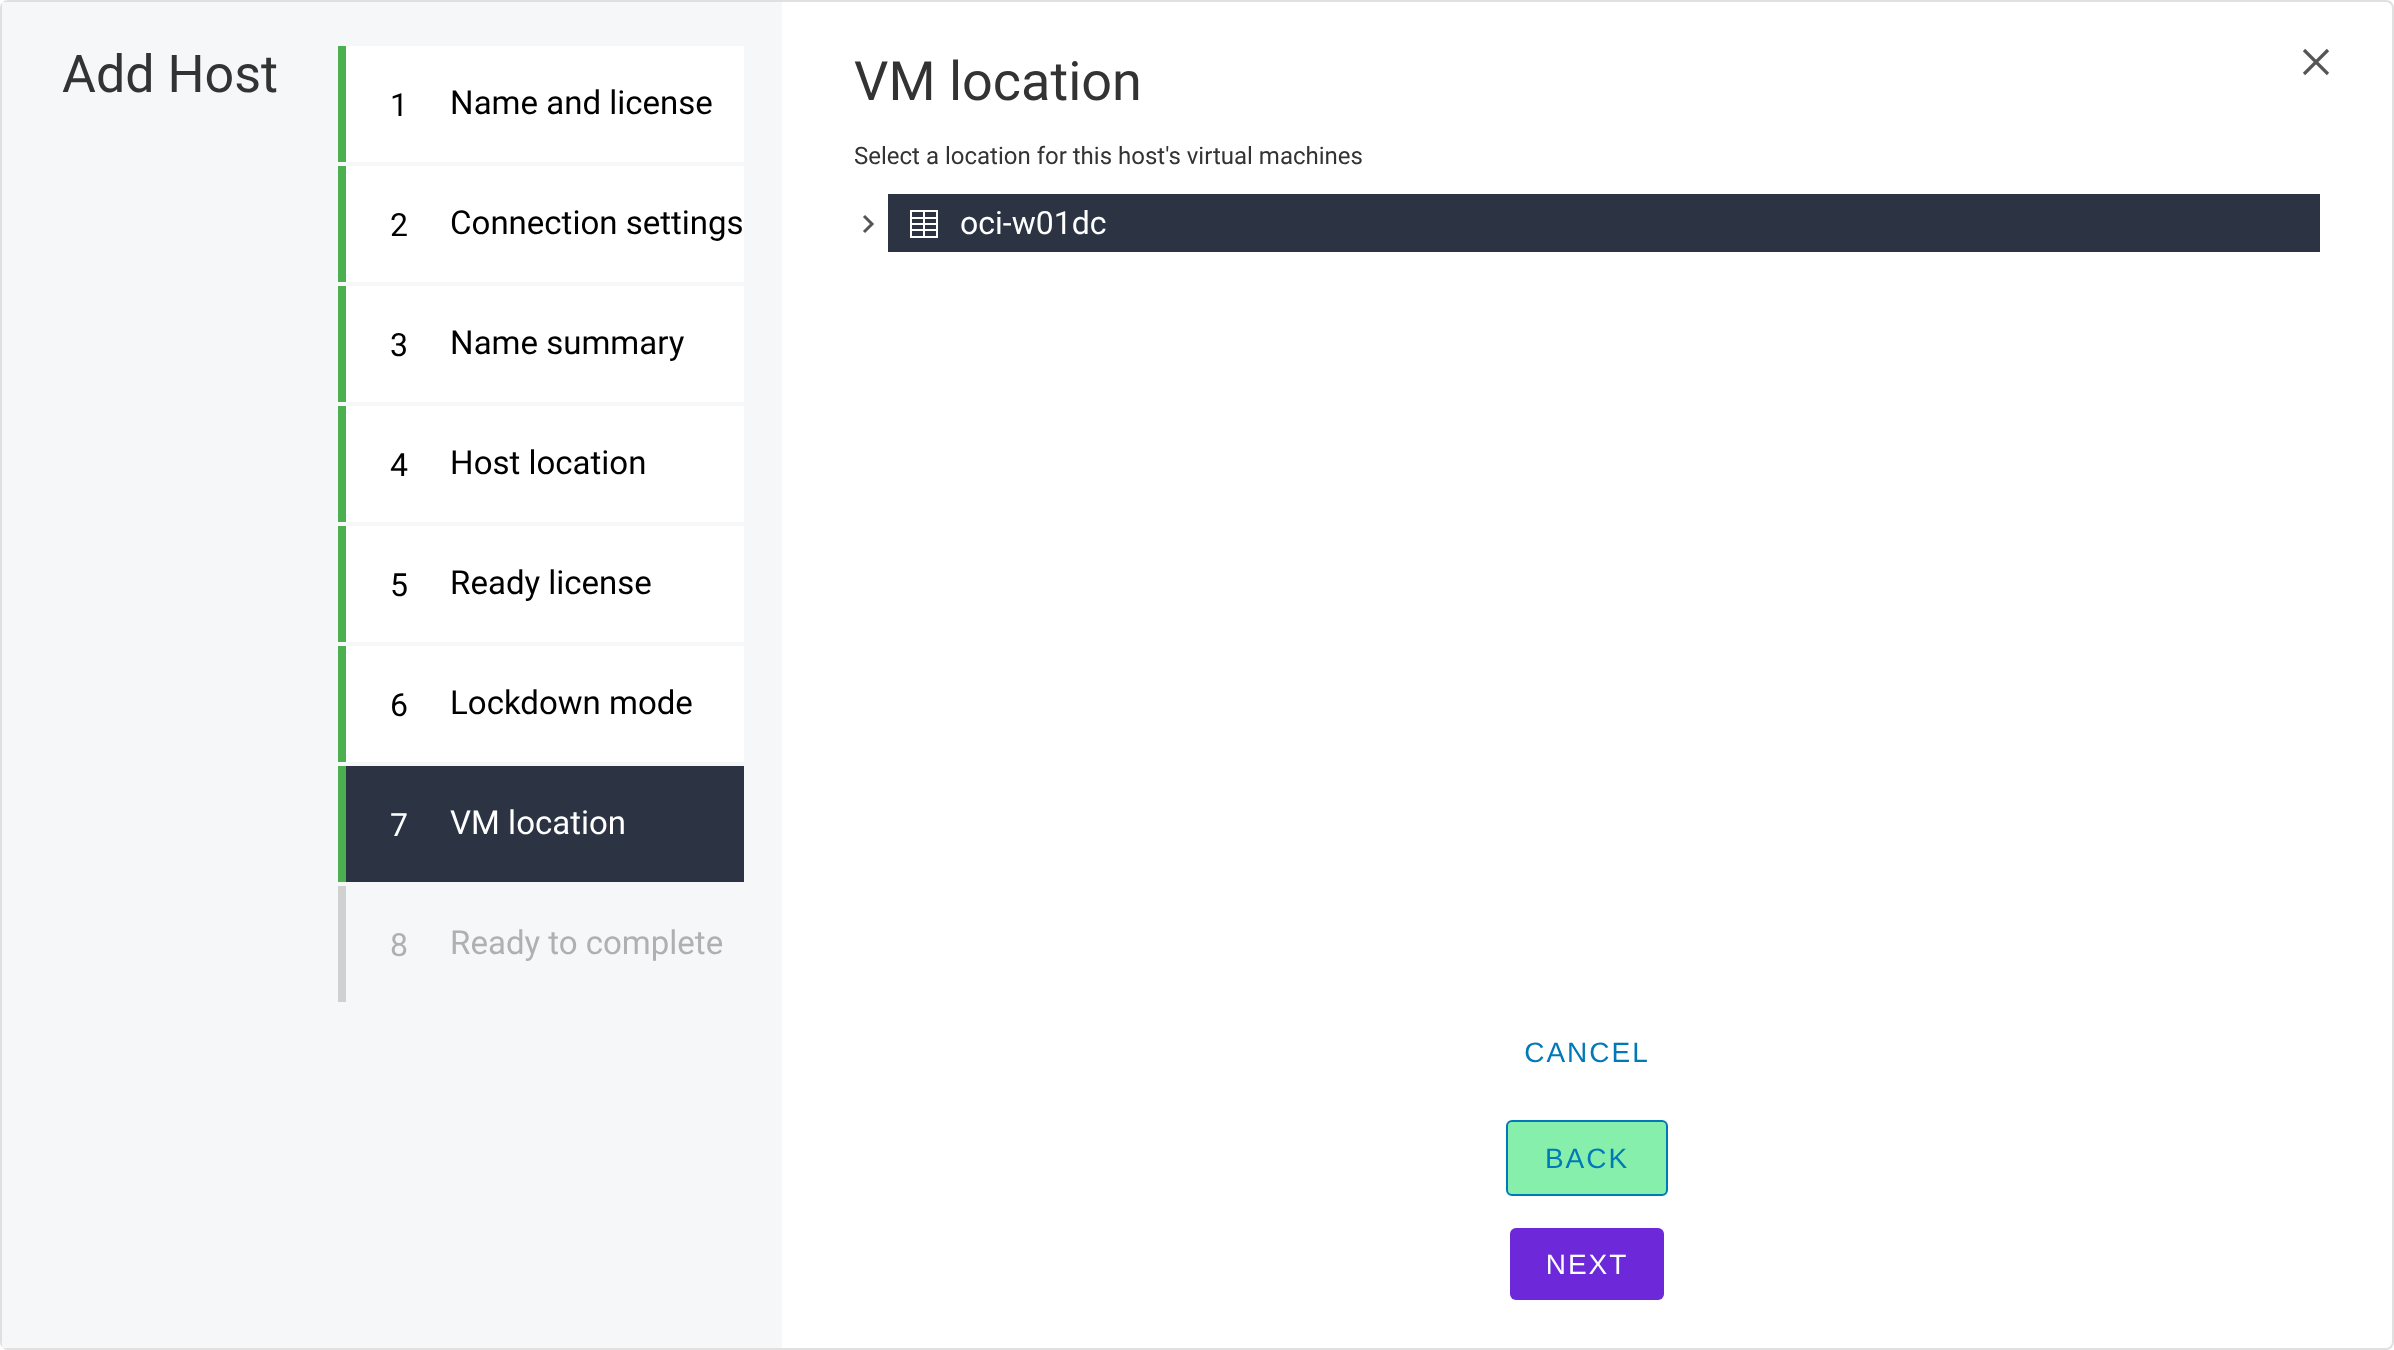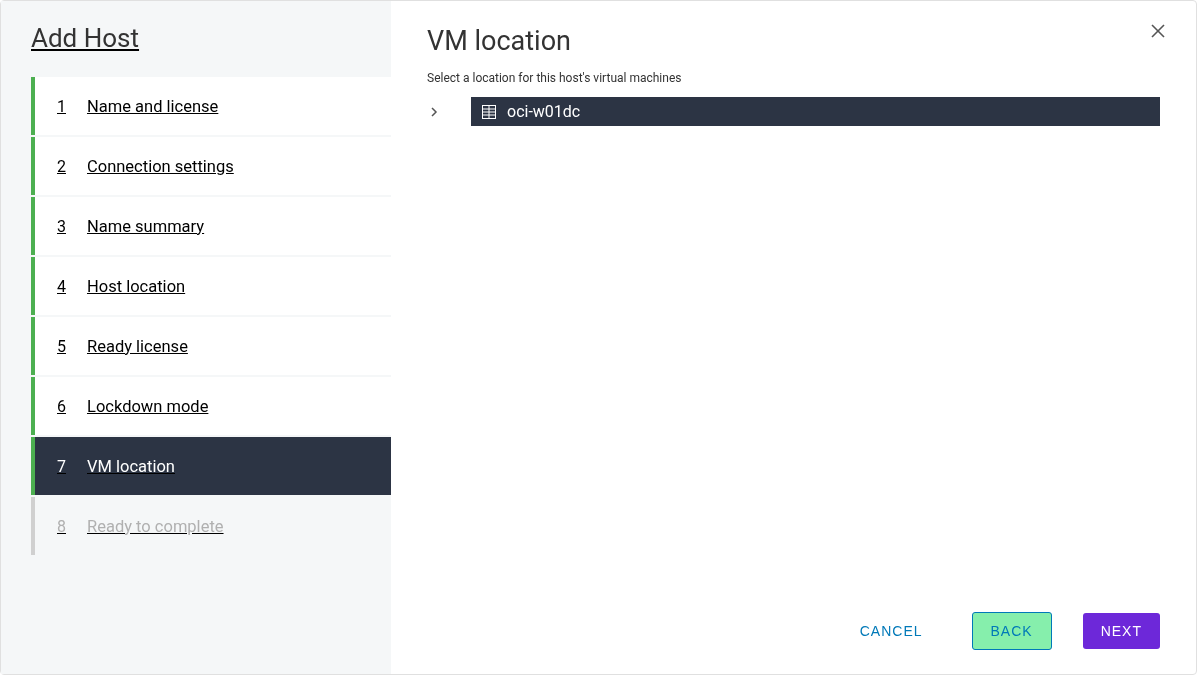--- a/index.html
+++ b/index.html
@@ -19,22 +19,20 @@
       width: 100%;
       height: 100%;
       border: 1px solid #e0e0e0;
       border-radius: 4px;
     }
     .sidebar {
       width: 390px;
       background: #f5f7f8;
       padding: 22px 0 22px 0;
       display: flex;
-      flex-direction: column;
-      text-decoration: underline;
     }
     .sidebar-title {
       font-size: 26px;
       font-weight: 400;
       color: #333;
       padding: 0 0 24px 30px;
     }
     .steps {
       display: flex;
       flex-direction: column;
@@ -94,21 +92,21 @@
       font-size: 12px;
       color: #333;
       margin-bottom: 10px;
     }
     .tree {
       margin-top: 2px;
     }
     .tree-row {
       display: flex;
       align-items: center;
-      gap: 30px;
+      gap: 3px;
     }
     .expand-icon {
       color: #666;
       font-size: 14px;
       cursor: pointer;
       width: 14px;
       display: flex;
       align-items: center;
       justify-content: center;
     }
@@ -127,22 +125,23 @@
       align-items: center;
     }
     .tree-label {
       font-size: 16px;
     }
     .footer {
       margin-top: auto;
       display: flex;
       justify-content: flex-end;
       align-items: center;
-      gap: 31px;
+      gap: 16px;
       padding-top: 20px;
+      flex-direction: column;
     }
     .btn {
       font-size: 14px;
       letter-spacing: 1px;
       font-weight: 500;
       cursor: pointer;
       border: none;
       background: none;
       padding: 10px 18px;
       border-radius: 3px;

